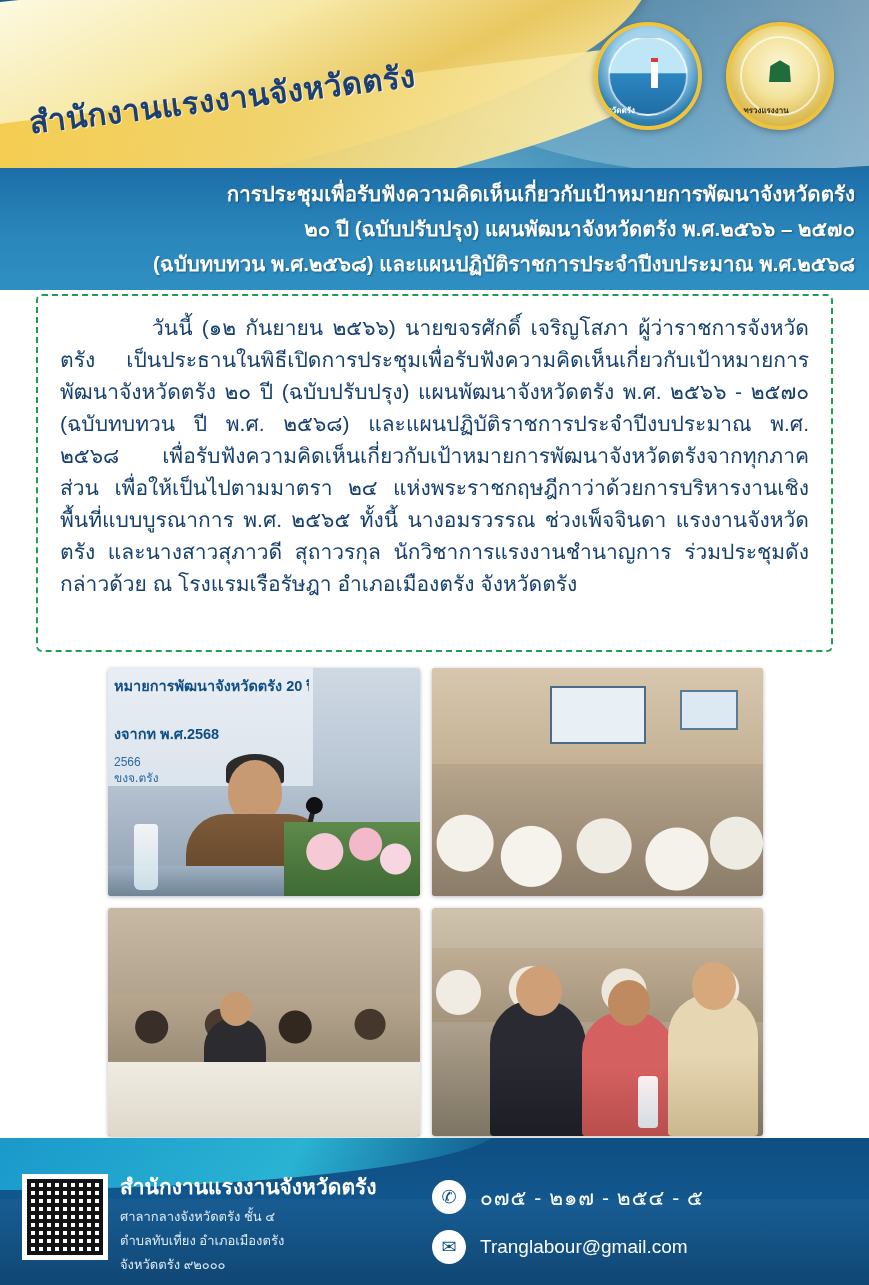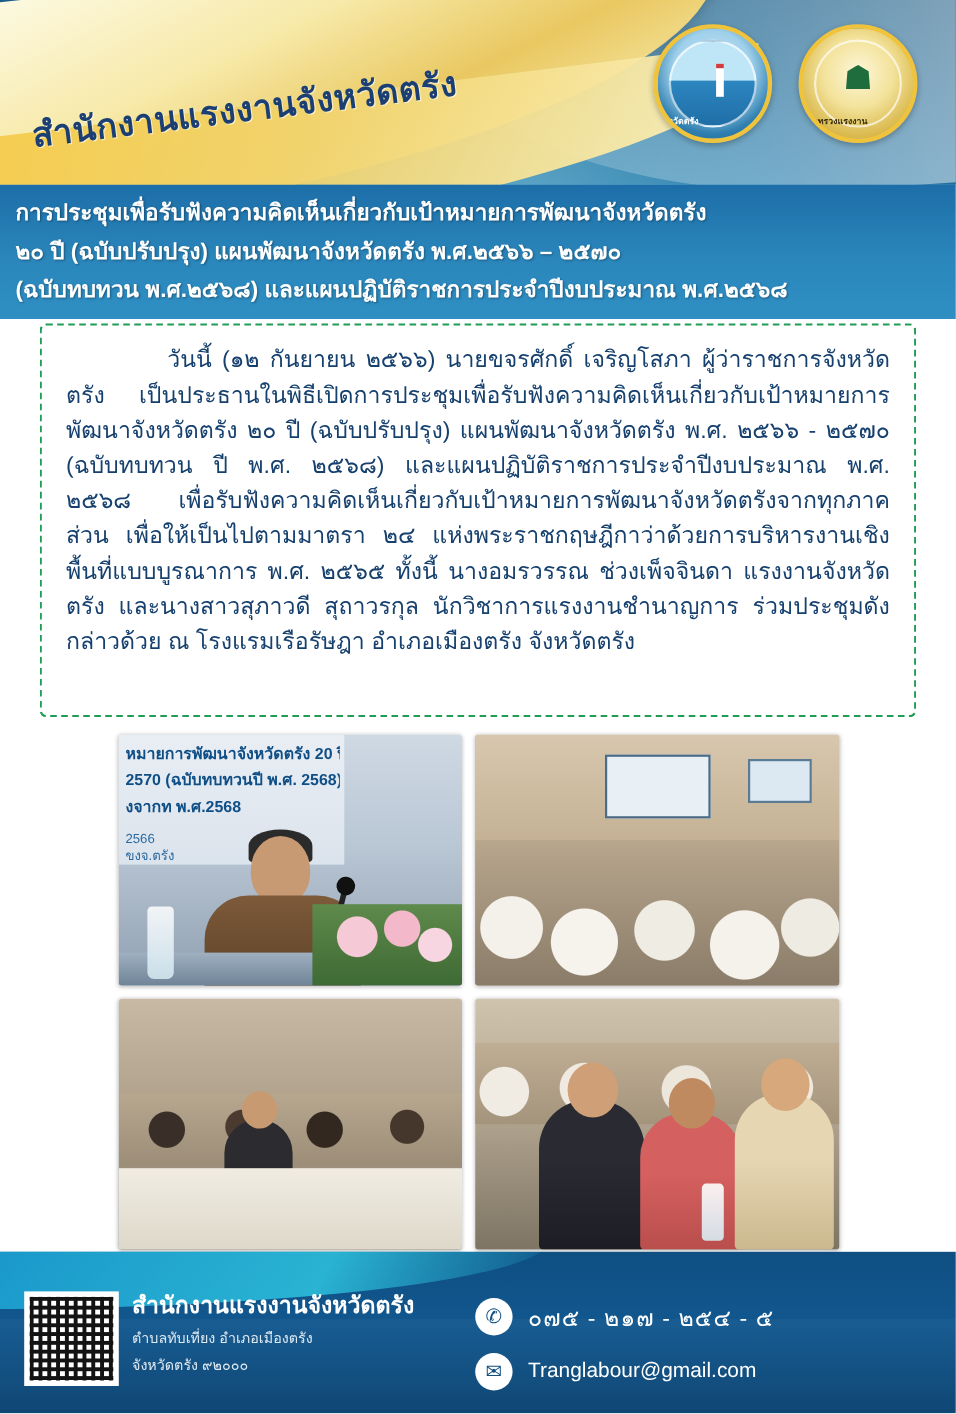--- a/index.html
+++ b/index.html
@@ -94,21 +94,21 @@
     position: absolute; left: 50%; top: 46%; transform: translate(-50%,-50%);
     font-size: 30px; line-height: 1; color: #1f6d3c;
   }
 
   
   .title-block {
     position: absolute; top: 168px; left: 0;
     width: 869px; height: 122px;
     background: linear-gradient(180deg,#1d6ea8 0%, #2a86bb 55%, #2f8fc3 100%);
     padding: 8px 14px 0;
-    text-align: left;
+    text-align: right;
   }
   .title-line {
     color: #ffffff; font-weight: bold; font-size: 20.5px; line-height: 35px;
     text-shadow: 1px 1px 2px rgba(0,0,0,.35);
     white-space: nowrap;
   }
 
   
   .body-box {
     position: absolute; top: 294px; left: 36px;
@@ -342,21 +342,20 @@
 
   <div class="body-box">
     <div class="body-text">วันนี้ (๑๒ กันยายน ๒๕๖๖) นายขจรศักดิ์ เจริญโสภา ผู้ว่าราชการจังหวัดตรัง เป็นประธานในพิธีเปิดการประชุมเพื่อรับฟังความคิดเห็นเกี่ยวกับเป้าหมายการพัฒนาจังหวัดตรัง ๒๐ ปี (ฉบับปรับปรุง) แผนพัฒนาจังหวัดตรัง พ.ศ. ๒๕๖๖ - ๒๕๗๐ (ฉบับทบทวน ปี พ.ศ. ๒๕๖๘) และแผนปฏิบัติราชการประจำปีงบประมาณ พ.ศ. ๒๕๖๘ เพื่อรับฟังความคิดเห็นเกี่ยวกับเป้าหมายการพัฒนาจังหวัดตรังจากทุกภาคส่วน เพื่อให้เป็นไปตามมาตรา ๒๔ แห่งพระราชกฤษฎีกาว่าด้วยการบริหารงานเชิงพื้นที่แบบบูรณาการ พ.ศ. ๒๕๖๕ ทั้งนี้ นางอมรวรรณ ช่วงเพ็จจินดา แรงงานจังหวัดตรัง และนางสาวสุภาวดี สุถาวรกุล นักวิชาการแรงงานชำนาญการ ร่วมประชุมดังกล่าวด้วย ณ โรงแรมเรือรัษฎา อำเภอเมืองตรัง จังหวัดตรัง</div>
   </div>
 
   <div class="photos">
 
     <div class="photo p1">
       <div class="screen">
         <div class="screen-txt">หมายการพัฒนาจังหวัดตรัง 20 ปี</div>
-        <div class="screen-txt" style="top:30px">2570 (ฉบับทบทวนปี พ.ศ. 2568)</div>
         <div class="screen-txt" style="top:54px">งจากท พ.ศ.2568</div>
         <div class="screen-sub" style="top:86px">2566</div>
         <div class="screen-sub" style="top:102px">ขงจ.ตรัง</div>
       </div>
       <div class="man-hair"></div>
       <div class="man-head"></div>
       <div class="man-body"></div>
       <div class="mic"></div>
       <div class="table"></div>
       <div class="flowers"></div>
@@ -388,20 +387,21 @@
   <div class="footer">
     <div class="footer-skyline"></div>
     <div class="footer-wave"></div>
 
     <div class="qr">
       <div class="qr-grid"></div>
     </div>
 
     <div class="org">
       <div class="org-name">สำนักงานแรงงานจังหวัดตรัง</div>
+      <div class="org-addr">ศาลากลางจังหวัดตรัง ชั้น ๔</div>
       <div class="org-addr">ตำบลทับเที่ยง อำเภอเมืองตรัง</div>
       <div class="org-addr">จังหวัดตรัง ๙๒๐๐๐</div>
     </div>
 
     <div class="contact">
       <div class="contact-row">
         <div class="cicon">✆</div>
         <div class="ctext">๐๗๕ - ๒๑๗ - ๒๕๔ - ๕</div>
       </div>
       <div class="contact-row">

